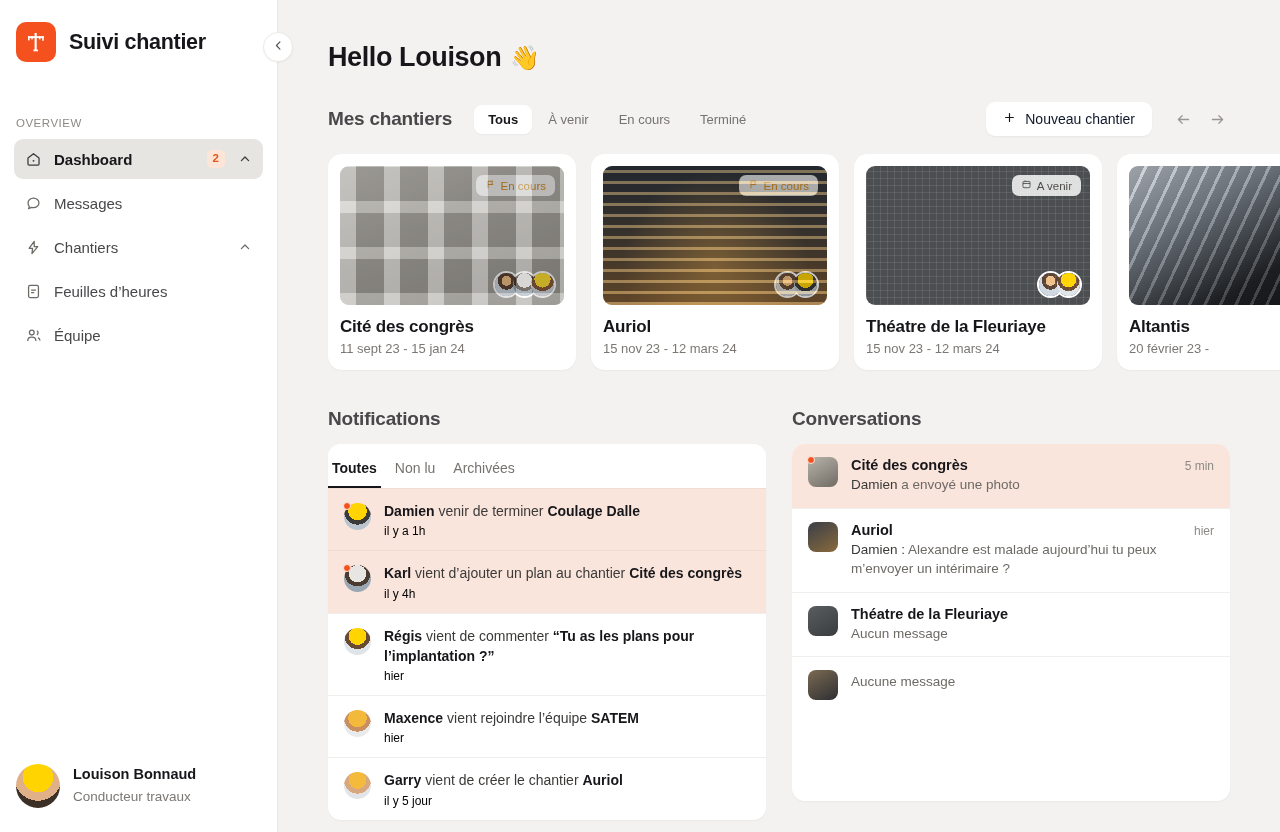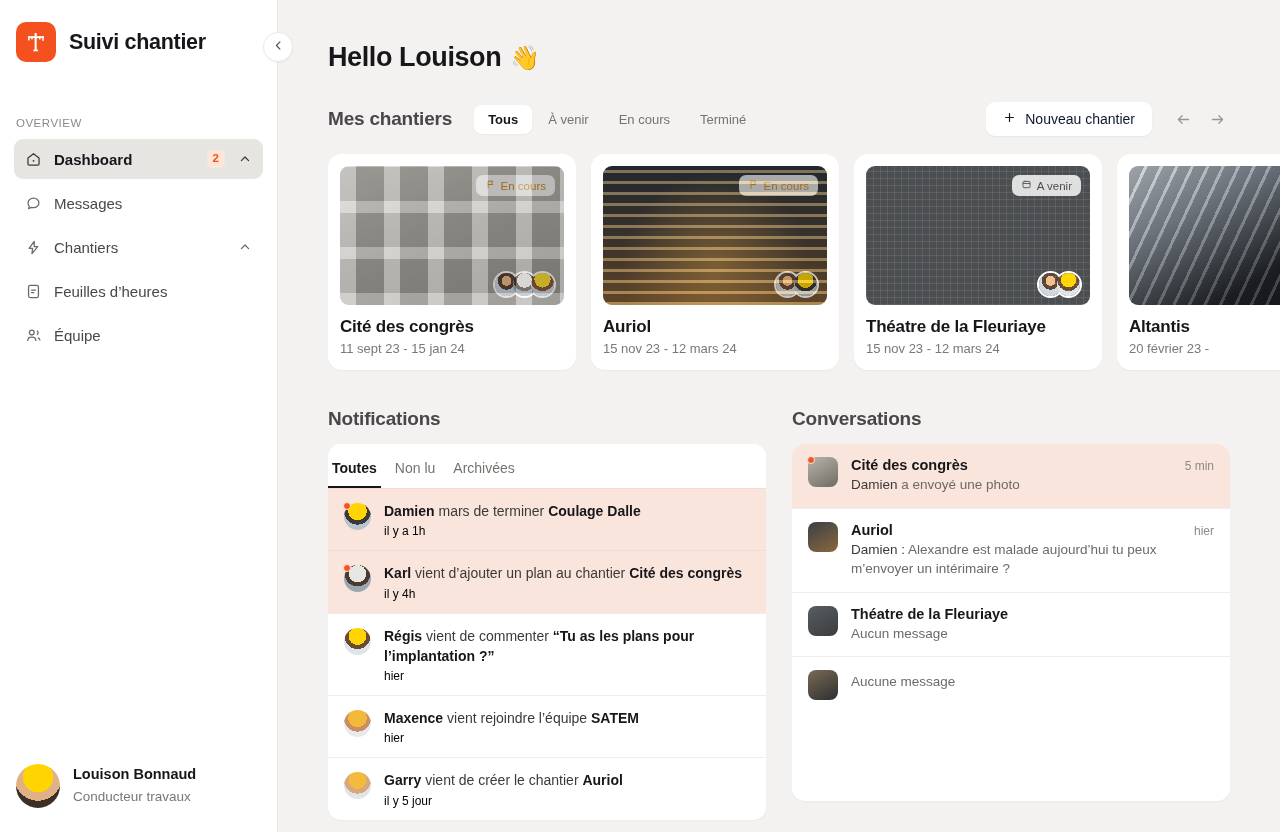--- a/index.html
+++ b/index.html
@@ -444,21 +444,21 @@
           </div>
 
           <div class="notif-row unread">
             <div class="notif-av">
                 <span class="pic">
                   <span class="face f-b"></span>
                 </span>
                 <span class="dot"></span>
               </div>
             <div>
-              <div class="notif-text"><b>Damien</b><span> mars de terminer </span><b>Coulage Dalle</b></div>
+              <div class="notif-text"><b>Damien</b><span> venir de terminer </span><b>Coulage Dalle</b></div>
               <div class="notif-time">il y a 1h</div>
             </div>
           </div>
 
           <div class="notif-row unread">
             <div class="notif-av">
                 <span class="pic">
                   <span class="face f-c"></span>
                 </span>
                 <span class="dot"></span>

